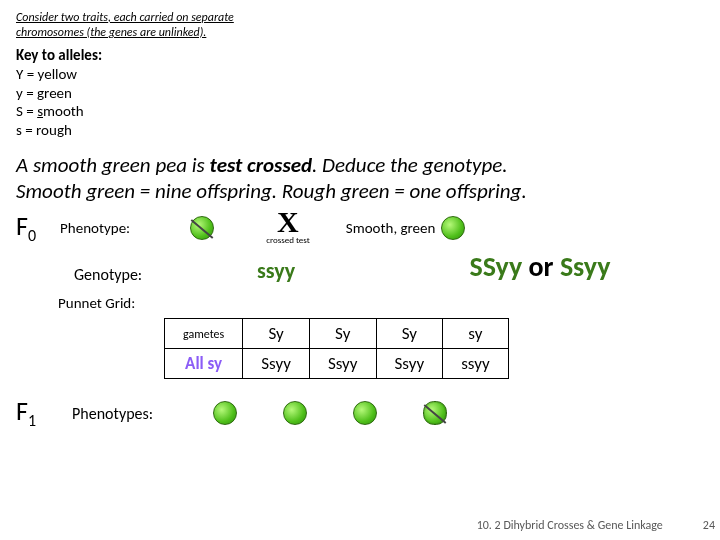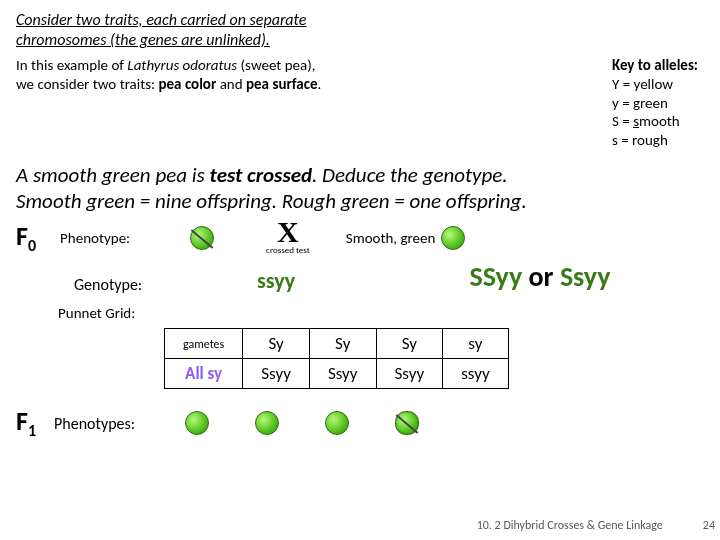--- a/index.html
+++ b/index.html
@@ -24,21 +24,21 @@
     align-items: flex-start;
     gap: 20px;
     margin-bottom: 6px;
   }
   .title {
     font-size: 28px;
     font-weight: 700;
     white-space: nowrap;
   }
   .subtitle {
-    font-size: 16px;
+    font-size: 12px;
     font-style: italic;
     line-height: 1.25;
     padding-top: 2px;
   }
   .intro {
     font-size: 15px;
     line-height: 1.25;
   }
   .intro-row {
     display: flex;
@@ -55,21 +55,21 @@
   .key-title { font-weight: 700; }
   .deduce {
     font-size: 21px;
     font-style: italic;
     line-height: 1.25;
     margin-top: 12px;
   }
   .gen-label {
     display: inline-block;
     font-size: 26px;
-    font-weight: 700;
+    font-weight: 400;
   }
   .gen-label sub {
     font-size: 16px;
     vertical-align: sub;
   }
   .row-phen, .row-geno, .row-grid, .row-alls, .row-f1 {
     font-size: 15px;
   }
   .row-phen {
     margin-top: 6px;
@@ -165,21 +165,21 @@
     display: inline-block;
     width: 128px;
   }
   .grid-label {
     margin-top: 10px;
     font-size: 15px;
   }
   .f1row {
     display: flex;
     align-items: center;
-    gap: 10px;
+    gap: 20px;
     margin-top: 16px;
   }
   .f1row .peas {
     margin-left: 40px;
     display: flex;
     gap: 46px;
   }
   .footer {
     position: absolute;
     bottom: 8px;
@@ -197,24 +197,20 @@
 <div class="slide">
 
   <div class="header">
     <div class="subtitle">
       <span class="u"><span>Consider two traits, each carried on separate</span></span><br>
       <span class="u"><span>chromosomes (the genes are unlinked).</span></span>
     </div>
   </div>
 
   <div class="intro-row">
-    <div class="intro">
-      <span>In this example of </span><i><span>Lathyrus odoratus</span></i><span> (sweet pea),</span><br>
-      <span>we consider two traits: </span><b>pea color</b><span> and </span><b>pea surface</b><span>.</span>
-    </div>
     <div class="key">
       <span class="key-title">Key to alleles:</span><br>
       <span>Y = yellow</span><br>
       <span>y = green</span><br>
       <span><span>S = </span><span class="u">s</span><span>mooth</span></span><br>
       <span>s = rough</span>
     </div>
   </div>
 
   <div class="deduce">
@@ -267,21 +263,21 @@
       <td>Ssyy</td>
       <td>ssyy</td>
     </tr>
   </tbody>
     </table>
 
   <div class="f1row">
     <span class="gen-label">
       <span>F</span><sub>1</sub>
     </span>
-    <span style="margin-left:8px;text-align:center;">Phenotypes:</span>
+    <span style="margin-left:16px;text-align:center;">Phenotypes:</span>
     <span class="peas">
       <span class="pea"></span>
       <span class="pea"></span>
       <span class="pea"></span>
       <span class="pea-wrap"><span class="pea rough"></span><span class="line-through"></span></span>
     </span>
   </div>
 
   <div class="footer">
     <span>10. 2 Dihybrid Crosses &amp; Gene Linkage</span>

